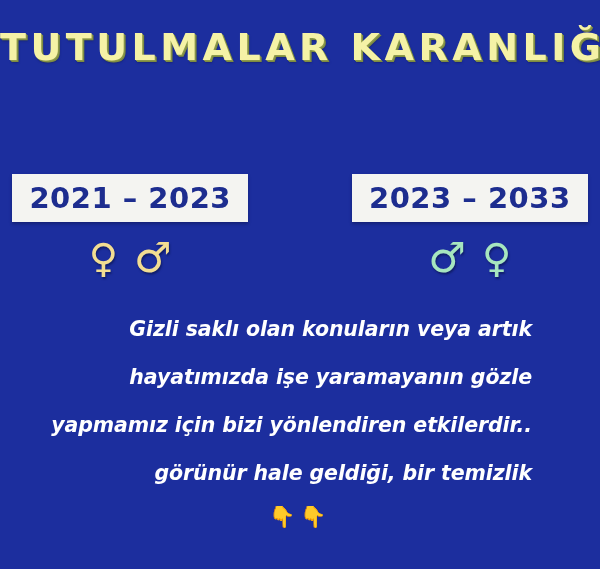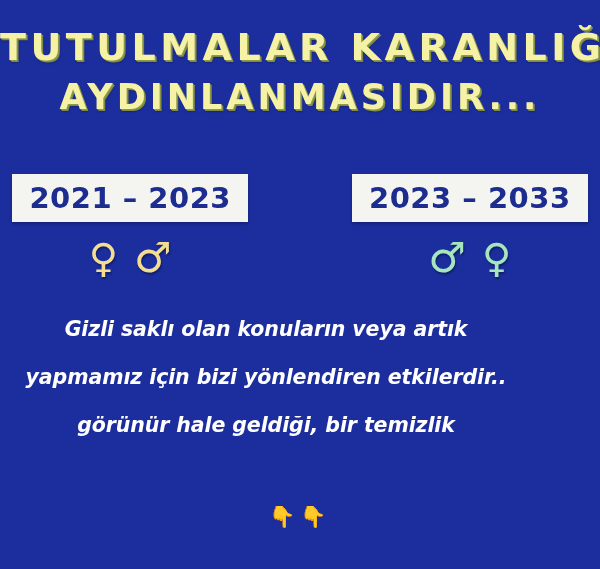--- a/index.html
+++ b/index.html
@@ -94,21 +94,21 @@
   .gsym.gold  { color: #f2dd92; }
   .gsym.mint  { color: #a6e6bf; }
   .gsym.mars  { font-size: 42px; }
 
   
   .body-block {
     position: absolute;
     top: 305px;
     left: 0;
     width: 532px;
-    text-align: center;
+    text-align: right;
   }
   .body-line {
     font-family: "DejaVu Sans", sans-serif;
     font-style: italic;
     font-weight: 700;
     font-size: 20.5px;
     line-height: 48px;
     color: #ffffff;
     white-space: nowrap;
     letter-spacing: -0.1px;
@@ -129,21 +129,20 @@
     line-height: 28px;
   }
 </style>
 </head>
 <body>
 
 <div id="poster">
 
   <div class="title-block">
     <div class="title-line l1">TUTULMALAR KARANLIĞIN</div>
-    <div class="title-line l2">AYDINLANMASIDIR...</div>
   </div>
 
   <div class="badge-row">
 
     <div class="period-col">
       <div class="year-badge">2021 – 2023</div>
       <div class="symbol-row">
         <span class="gsym gold venus">♀</span>
         <span class="gsym gold mars">♂</span>
       </div>
@@ -154,20 +153,21 @@
       <div class="symbol-row">
         <span class="gsym mint mars">♂</span>
         <span class="gsym mint venus">♀</span>
       </div>
     </div>
 
   </div>
 
   <div class="body-block">
     <div class="body-line">Gizli saklı olan konuların veya artık</div>
+    <div class="body-line">hayatımızda işe yaramayanın gözle</div>
     <div class="body-line">yapmamız için bizi yönlendiren etkilerdir..</div>
     <div class="body-line">görünür hale geldiği, bir temizlik</div>
   </div>
 
   <div class="emoji-row">
     <span class="emoji">👇</span><span class="emoji">👇</span>
   </div>
 
 </div>
 

